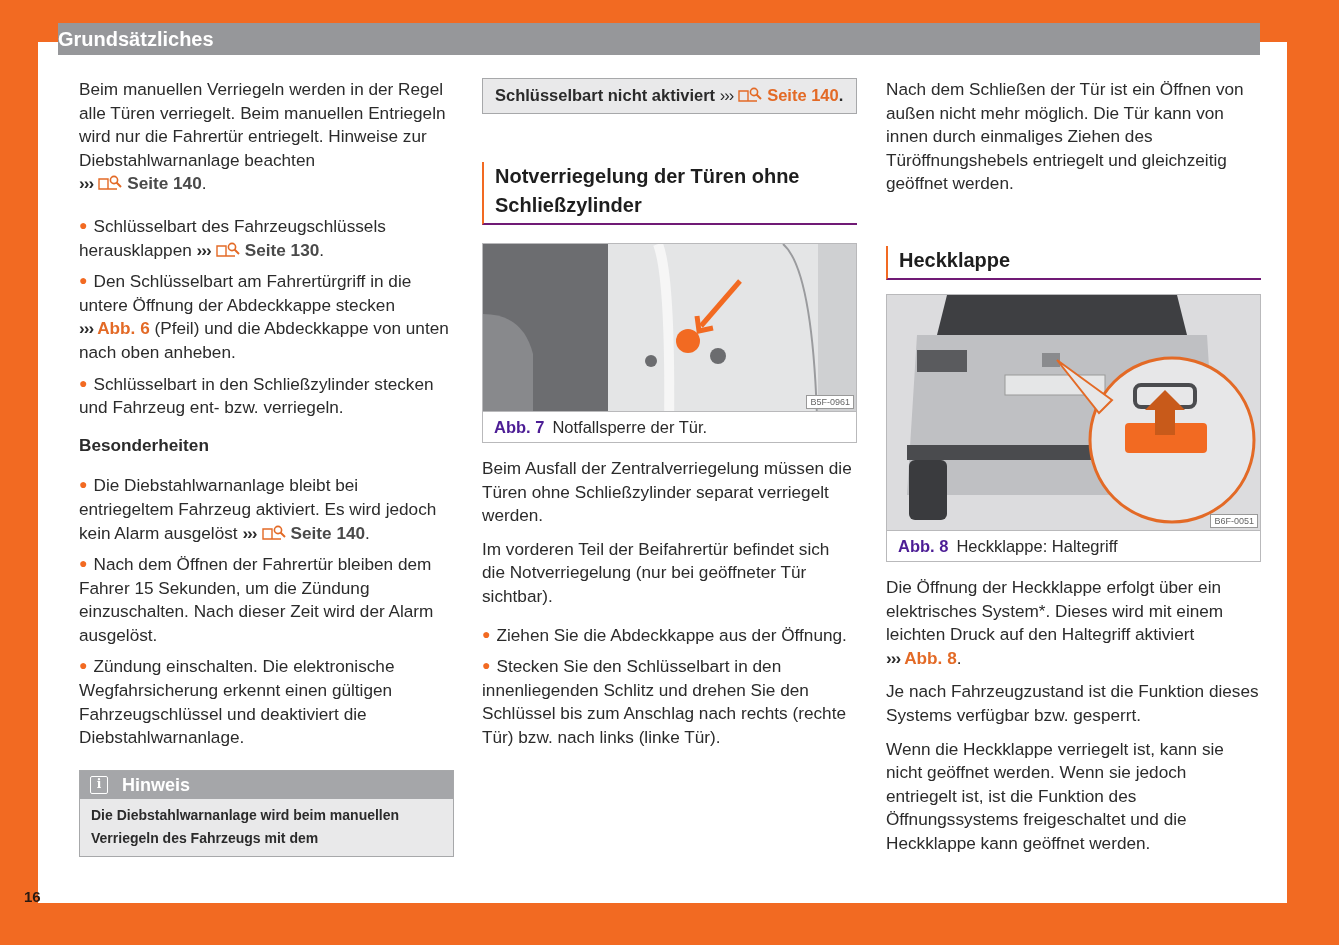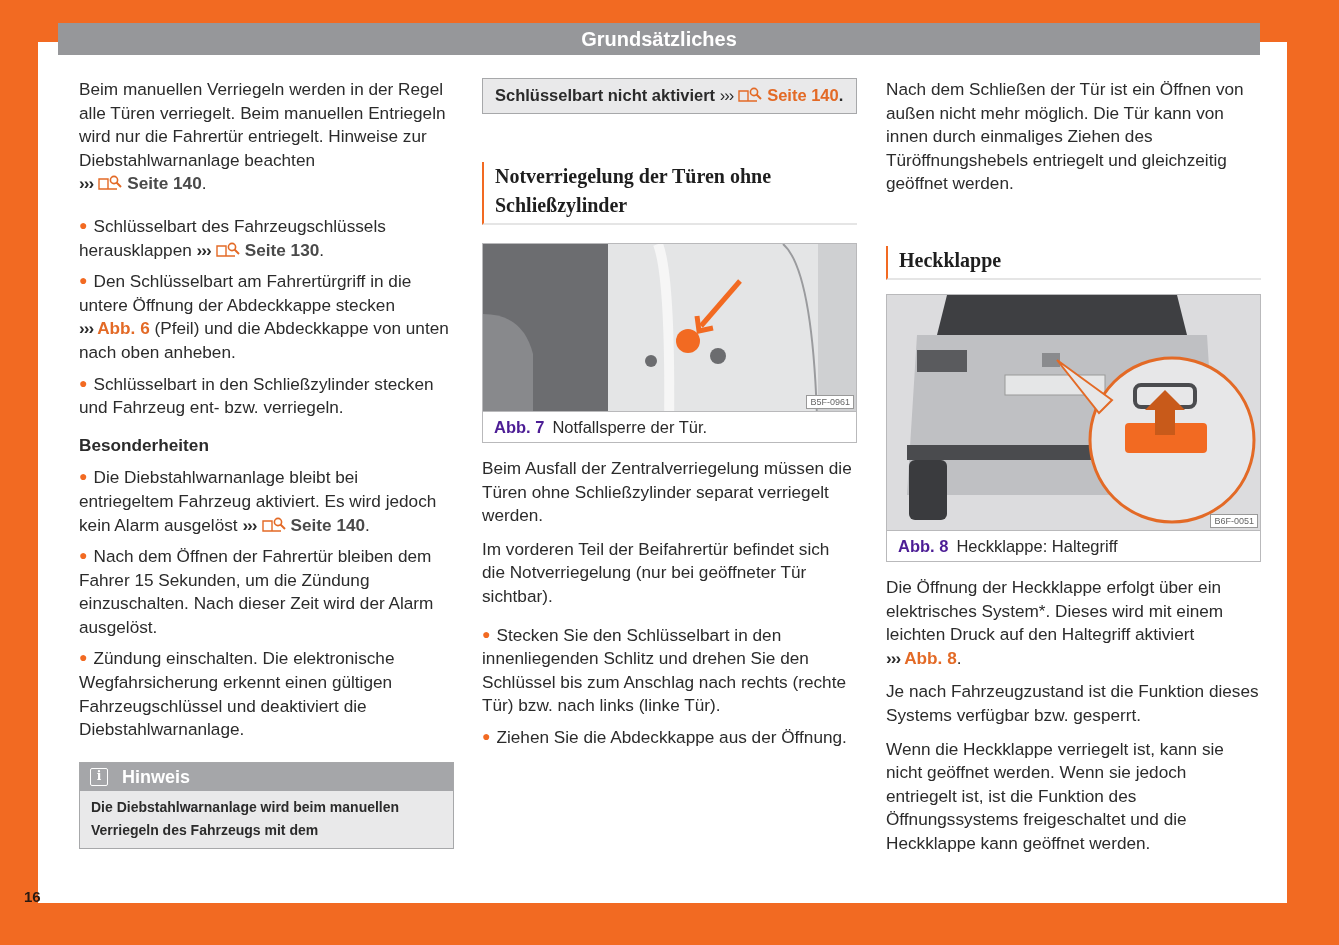--- a/index.html
+++ b/index.html
@@ -17,21 +17,20 @@
     background: #ffffff;
   }
   .header-bar {
     position: absolute;
     left: 58px; top: 23px;
     width: 1202px; height: 32px;
     background: #96979a;
     color: #ffffff;
     font-size: 20px;
     font-weight: bold;
-    text-align: center;
     line-height: 32px;
     z-index: 2;
   }
   .page-number {
     position: absolute;
     left: 24px; top: 888px;
     font-size: 15px;
     font-weight: bold;
     color: #2a1a12;
   }
@@ -55,21 +54,21 @@
   }
   .ref-arrow { font-weight: bold; letter-spacing: -1px; margin-right: 4px; }
   .book-icon {
     display: inline-block;
     width: 26px; height: 16px;
     vertical-align: -2px;
     margin-right: 4px;
   }
   .ref-bold { font-weight: bold; color: #4a4a4a; }
   .ref-orange { font-weight: bold; color: #e36a26; }
-  .subheading { font-weight: bold; margin-top: 14px; margin-bottom: 8px; }
+  .subheading { font-weight: bold; margin-top: 14px; margin-bottom: 16px; }
 
   .note-box {
     background: #e9e9ea;
     border: 1px solid #a7a8aa;
     font-weight: bold;
     font-size: 16.5px;
     line-height: 23px;
     padding: 5px 10px 6px 12px;
   }
   .hinweis {
@@ -100,22 +99,22 @@
   .hinweis-body {
     background: #e9e9ea;
     font-weight: bold;
     font-size: 14px;
     line-height: 23px;
     padding: 5px 10px 6px 11px;
   }
 
   .section-heading {
     border-left: 2px solid #f26a22;
-    border-bottom: 2px solid #e5e5e5;
-    font-family: Liberation Serif, serif;
+    border-bottom: 2px solid #701a75;
+    font-family: Liberation Sans, sans-serif;
     font-weight: bold;
     font-size: 20px;
     line-height: 29px;
     padding: 0 0 3px 11px;
     color: #1e1e1e;
   }
 
   .figure {
     border: 1px solid #b9b9bb;
   }
@@ -237,24 +236,24 @@
     <div class="figure-caption">
       <span class="abb">Abb. 7</span><span>Notfallsperre der Tür.</span>
     </div>
   </div>
 
   <div style="height:14px"></div>
   <p>Beim Ausfall der Zentralverriegelung müssen die Türen ohne Schließzylinder separat verriegelt werden.</p>
   <p>Im vorderen Teil der Beifahrertür befindet sich die Notverriegelung (nur bei geöffneter Tür sichtbar).</p>
   <div style="height:4px"></div>
   <p class="bullet">
+    <span class="dot">●</span><span>Ziehen Sie die Abdeckkappe aus der Öffnung.</span>
+  </p>
+  <p class="bullet">
     <span class="dot">●</span><span>Stecken Sie den Schlüsselbart in den innenliegenden Schlitz und drehen Sie den Schlüssel bis zum Anschlag nach rechts (rechte Tür) bzw. nach links (linke Tür).</span>
-  </p>
-  <p class="bullet">
-    <span class="dot">●</span><span>Ziehen Sie die Abdeckkappe aus der Öffnung.</span>
   </p>
 </div>
 
 <div class="col col3">
   <p>Nach dem Schließen der Tür ist ein Öffnen von außen nicht mehr möglich. Die Tür kann von innen durch einmaliges Ziehen des Türöffnungshebels entriegelt und gleichzeitig geöffnet werden.</p>
 
   <div style="height:40px"></div>
   <div class="section-heading">Heckklappe</div>
 
   <div style="height:14px"></div>

